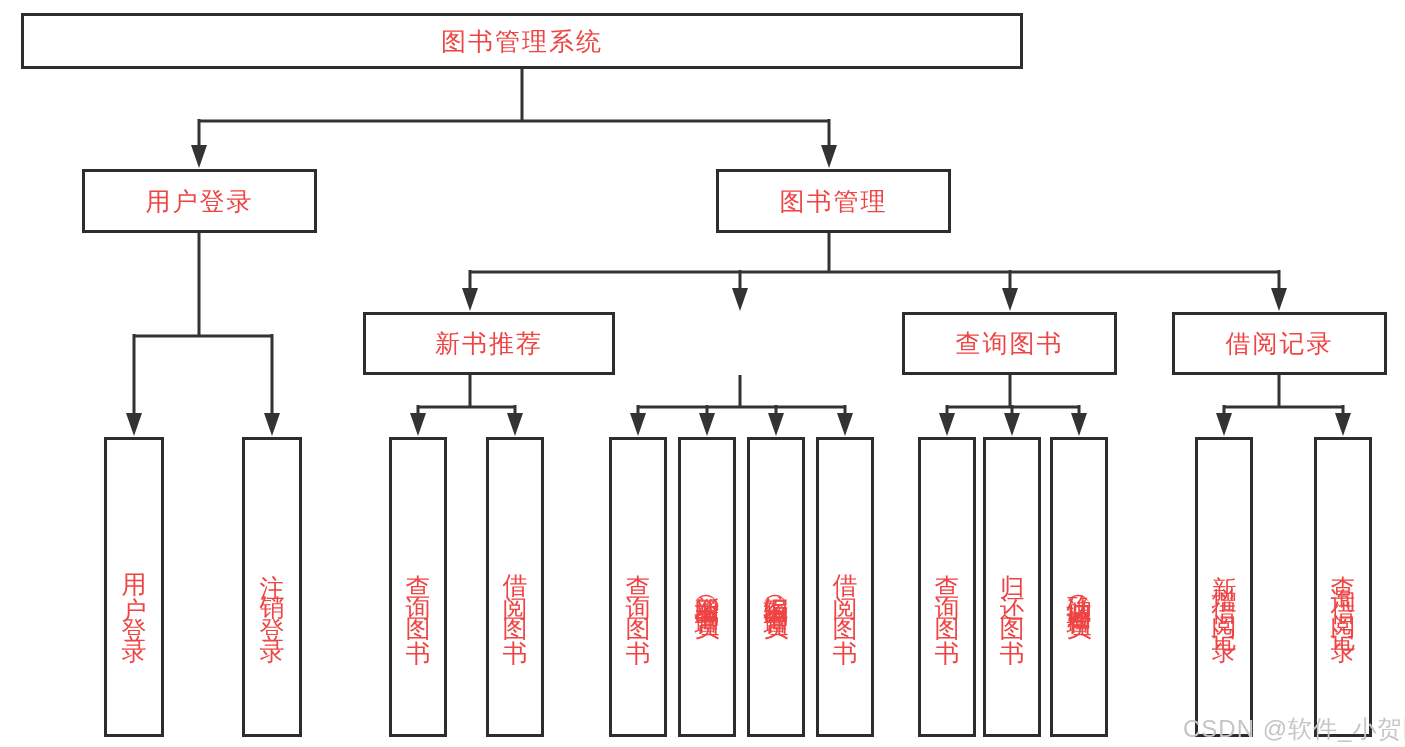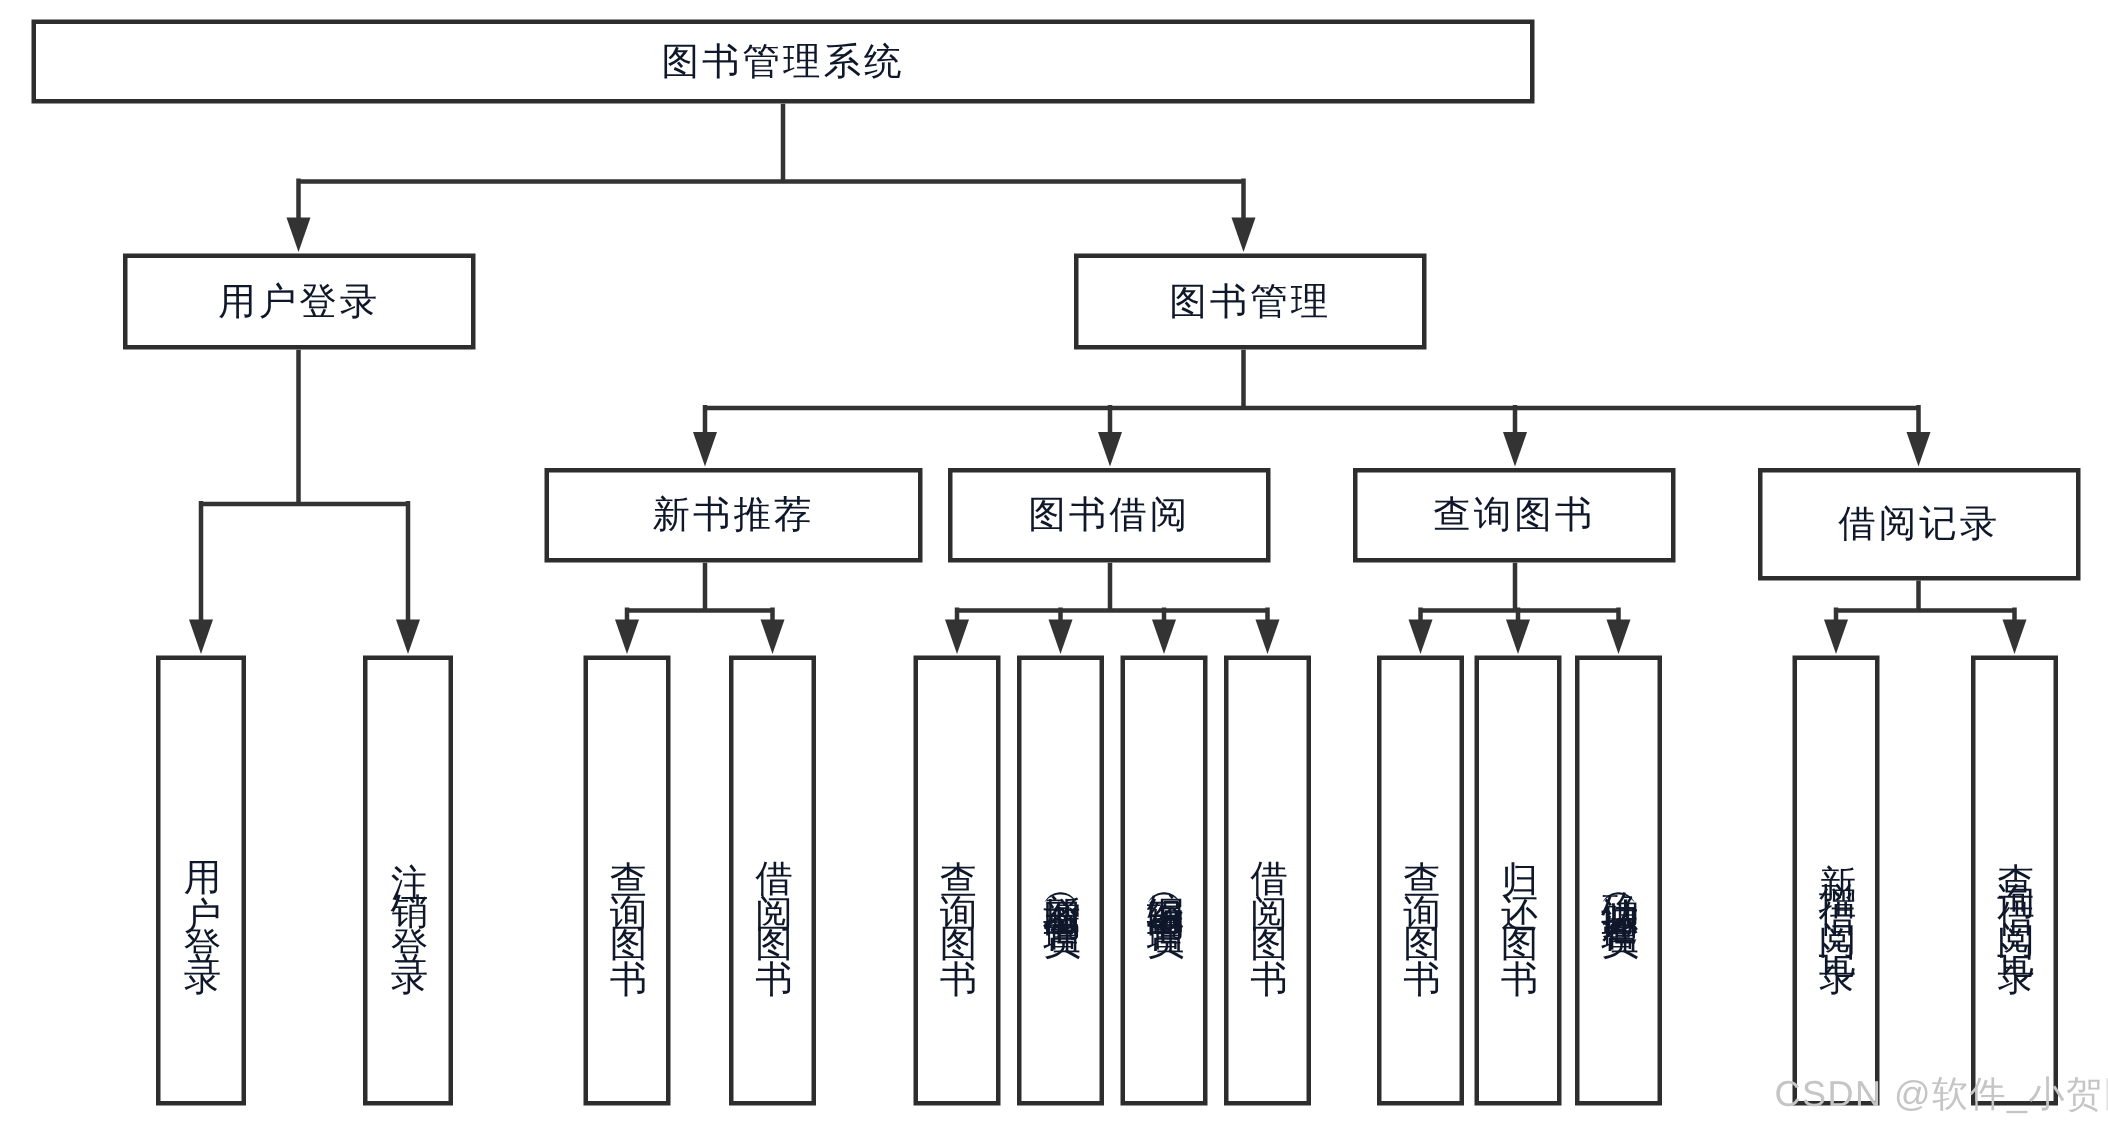--- a/index.html
+++ b/index.html
@@ -13,21 +13,21 @@
   #stage { position: absolute; inset: 0; width: 1405px; height: 747px; }
   svg.wires { position: absolute; left: 0; top: 0; z-index: 0; }
   .box {
     position: absolute;
     background: #ffffff;
     border: 3px solid #2d2d2d;
     box-sizing: border-box;
     display: flex;
     align-items: center;
     justify-content: center;
-    color: #0f172a;
+    color: #ef4444;
     font-size: 25px;
     letter-spacing: 2px;
     z-index: 1;
     line-height: 1;
     text-align: right;
   }
   .vbox span {
     writing-mode: vertical-rl;
     text-orientation: mixed;
     line-height: 1;
@@ -105,27 +105,24 @@
   <div class="box" style="left:82px; top:169px; width:235px; height:64px;">
     <span>用户登录</span>
   </div>
   <div class="box" style="left:716px; top:169px; width:235px; height:64px;">
     <span>图书管理</span>
   </div>
 
   <div class="box" style="left:363px; top:312px; width:252px; height:63px;">
     <span>新书推荐</span>
   </div>
-  <div class="box" style="left:632px; top:312px; width:215px; height:63px;">
-    <span>图书借阅</span>
-  </div>
   <div class="box" style="left:902px; top:312px; width:215px; height:63px;">
     <span>查询图书</span>
   </div>
-  <div class="box" style="left:1172px; top:312px; width:215px; height:75px;">
+  <div class="box" style="left:1172px; top:312px; width:215px; height:63px;">
     <span>借阅记录</span>
   </div>
 
   <div class="box vbox v4" style="left:104px; top:437px; width:60px; height:300px;">
     <span>用户登录</span>
   </div>
   <div class="box vbox v4" style="left:242px; top:437px; width:60px; height:300px;">
     <span>注销登录</span>
   </div>
 

